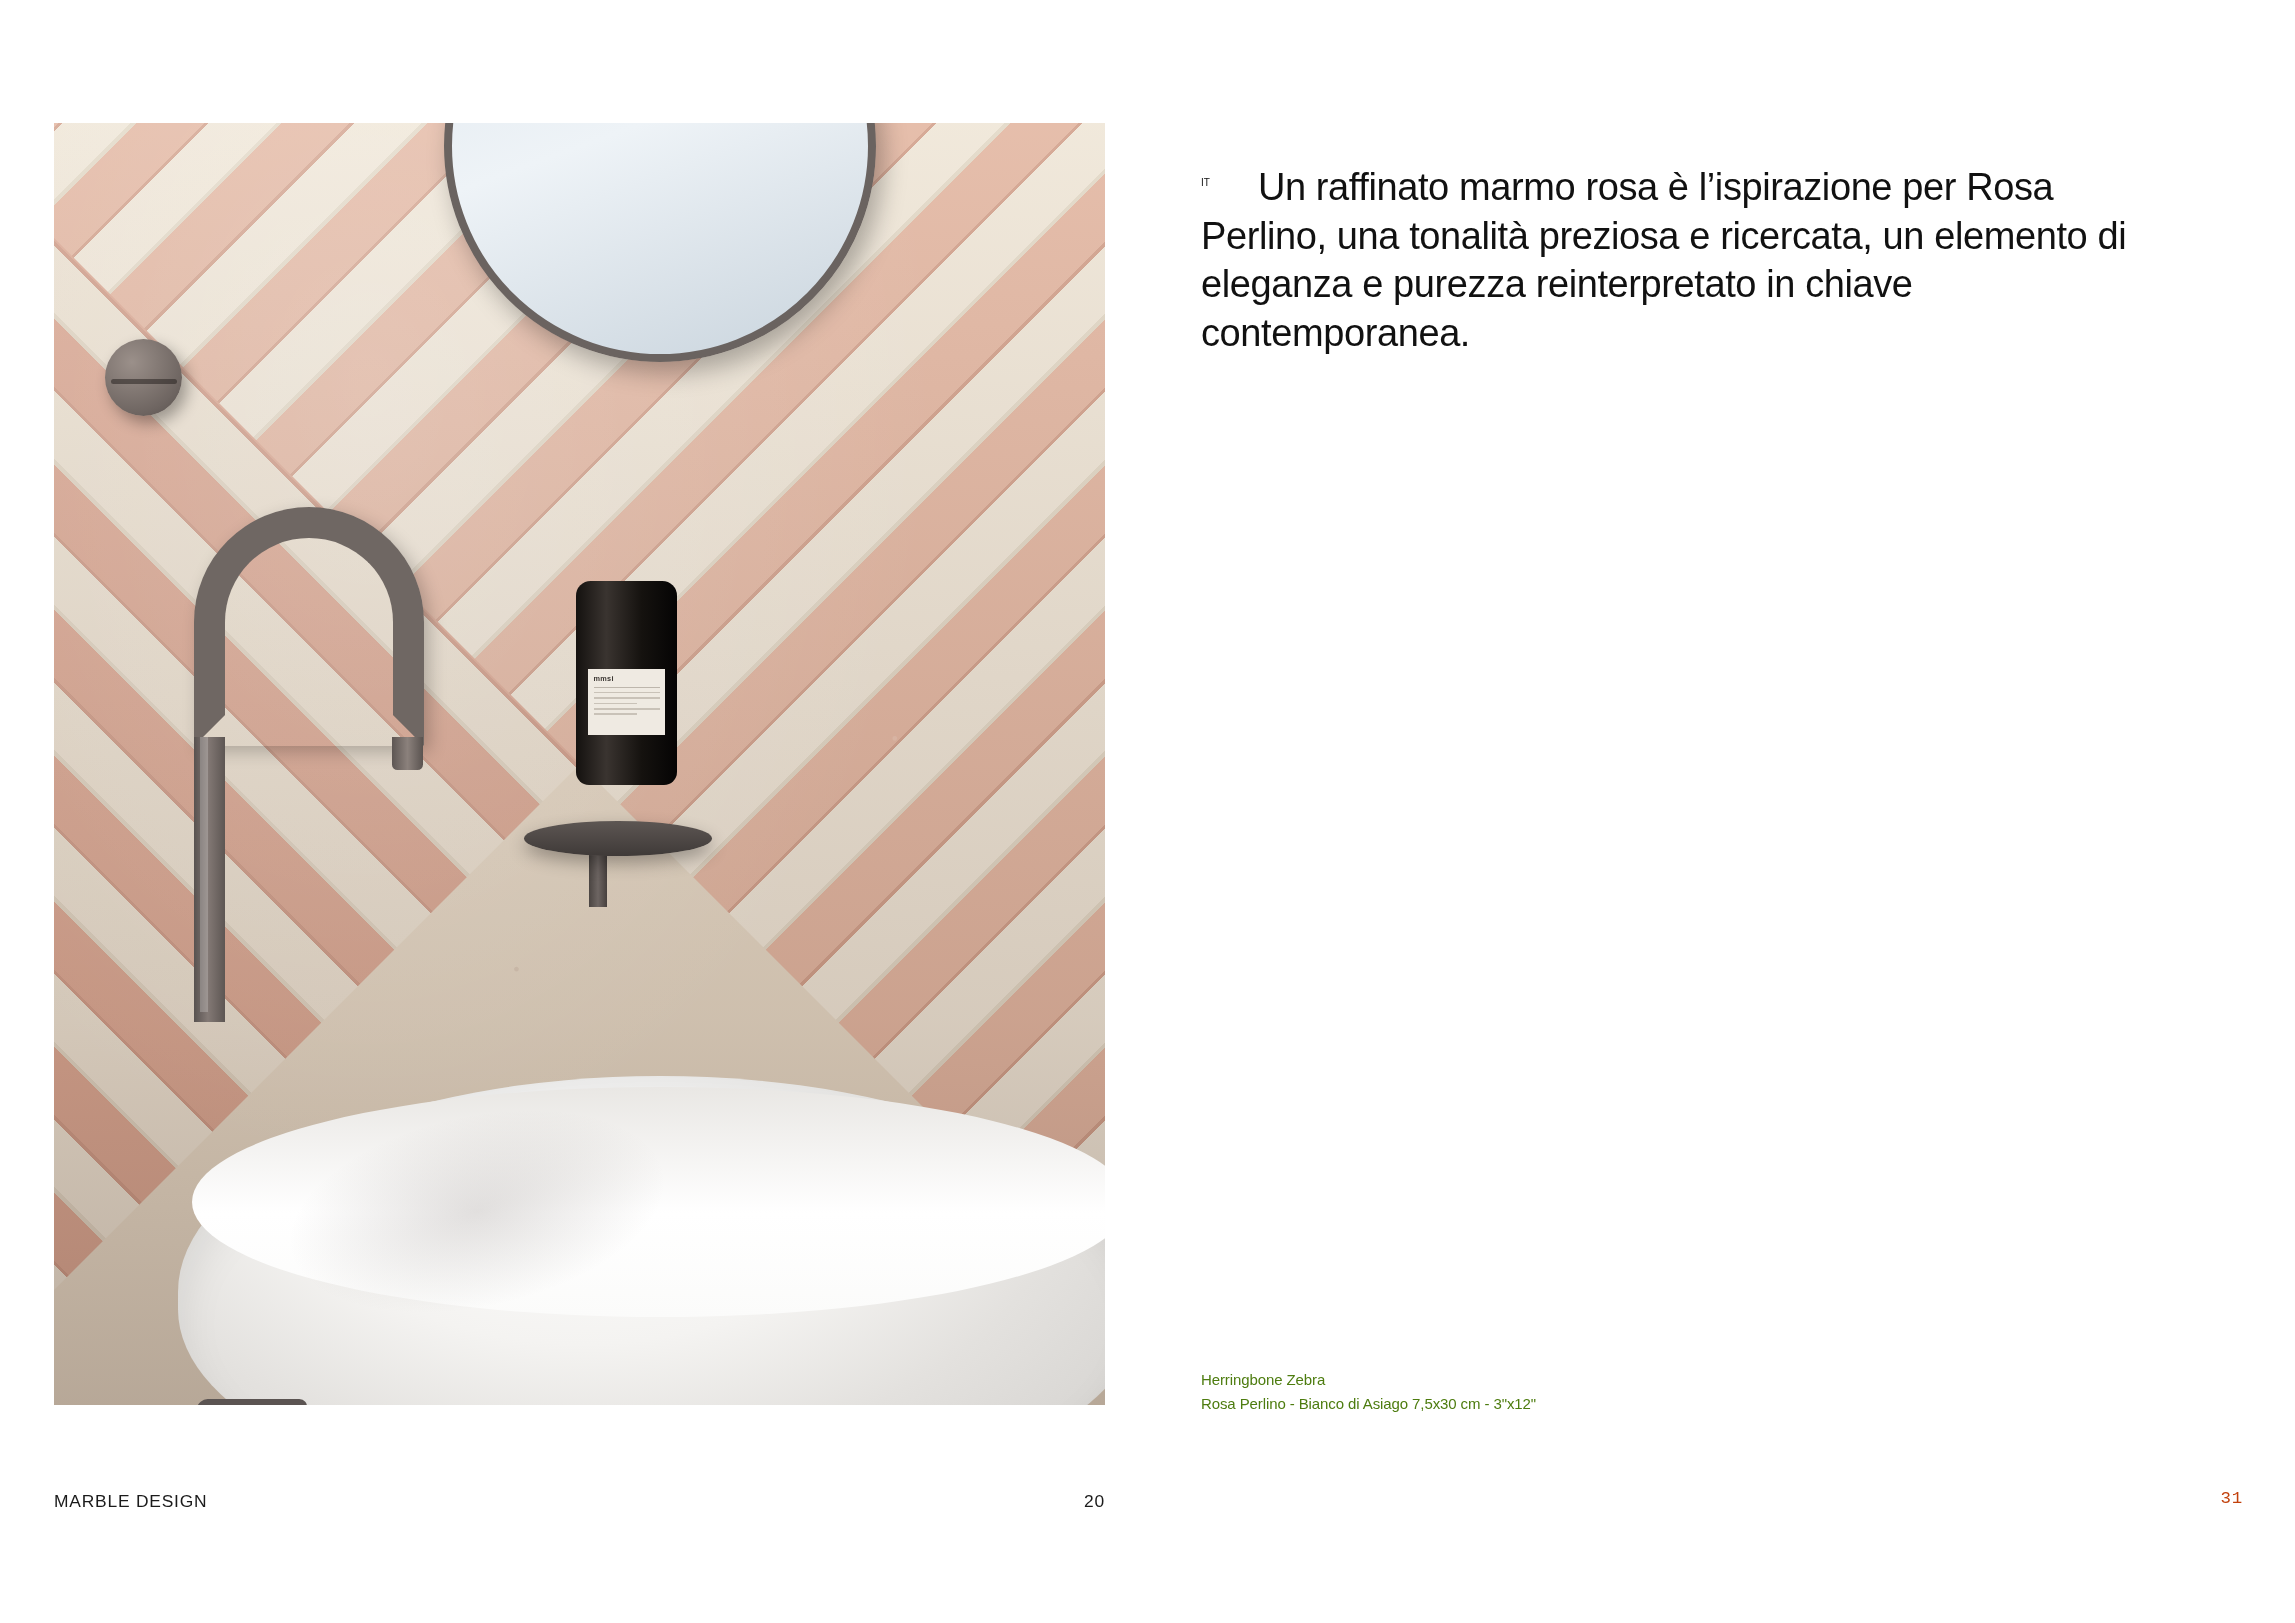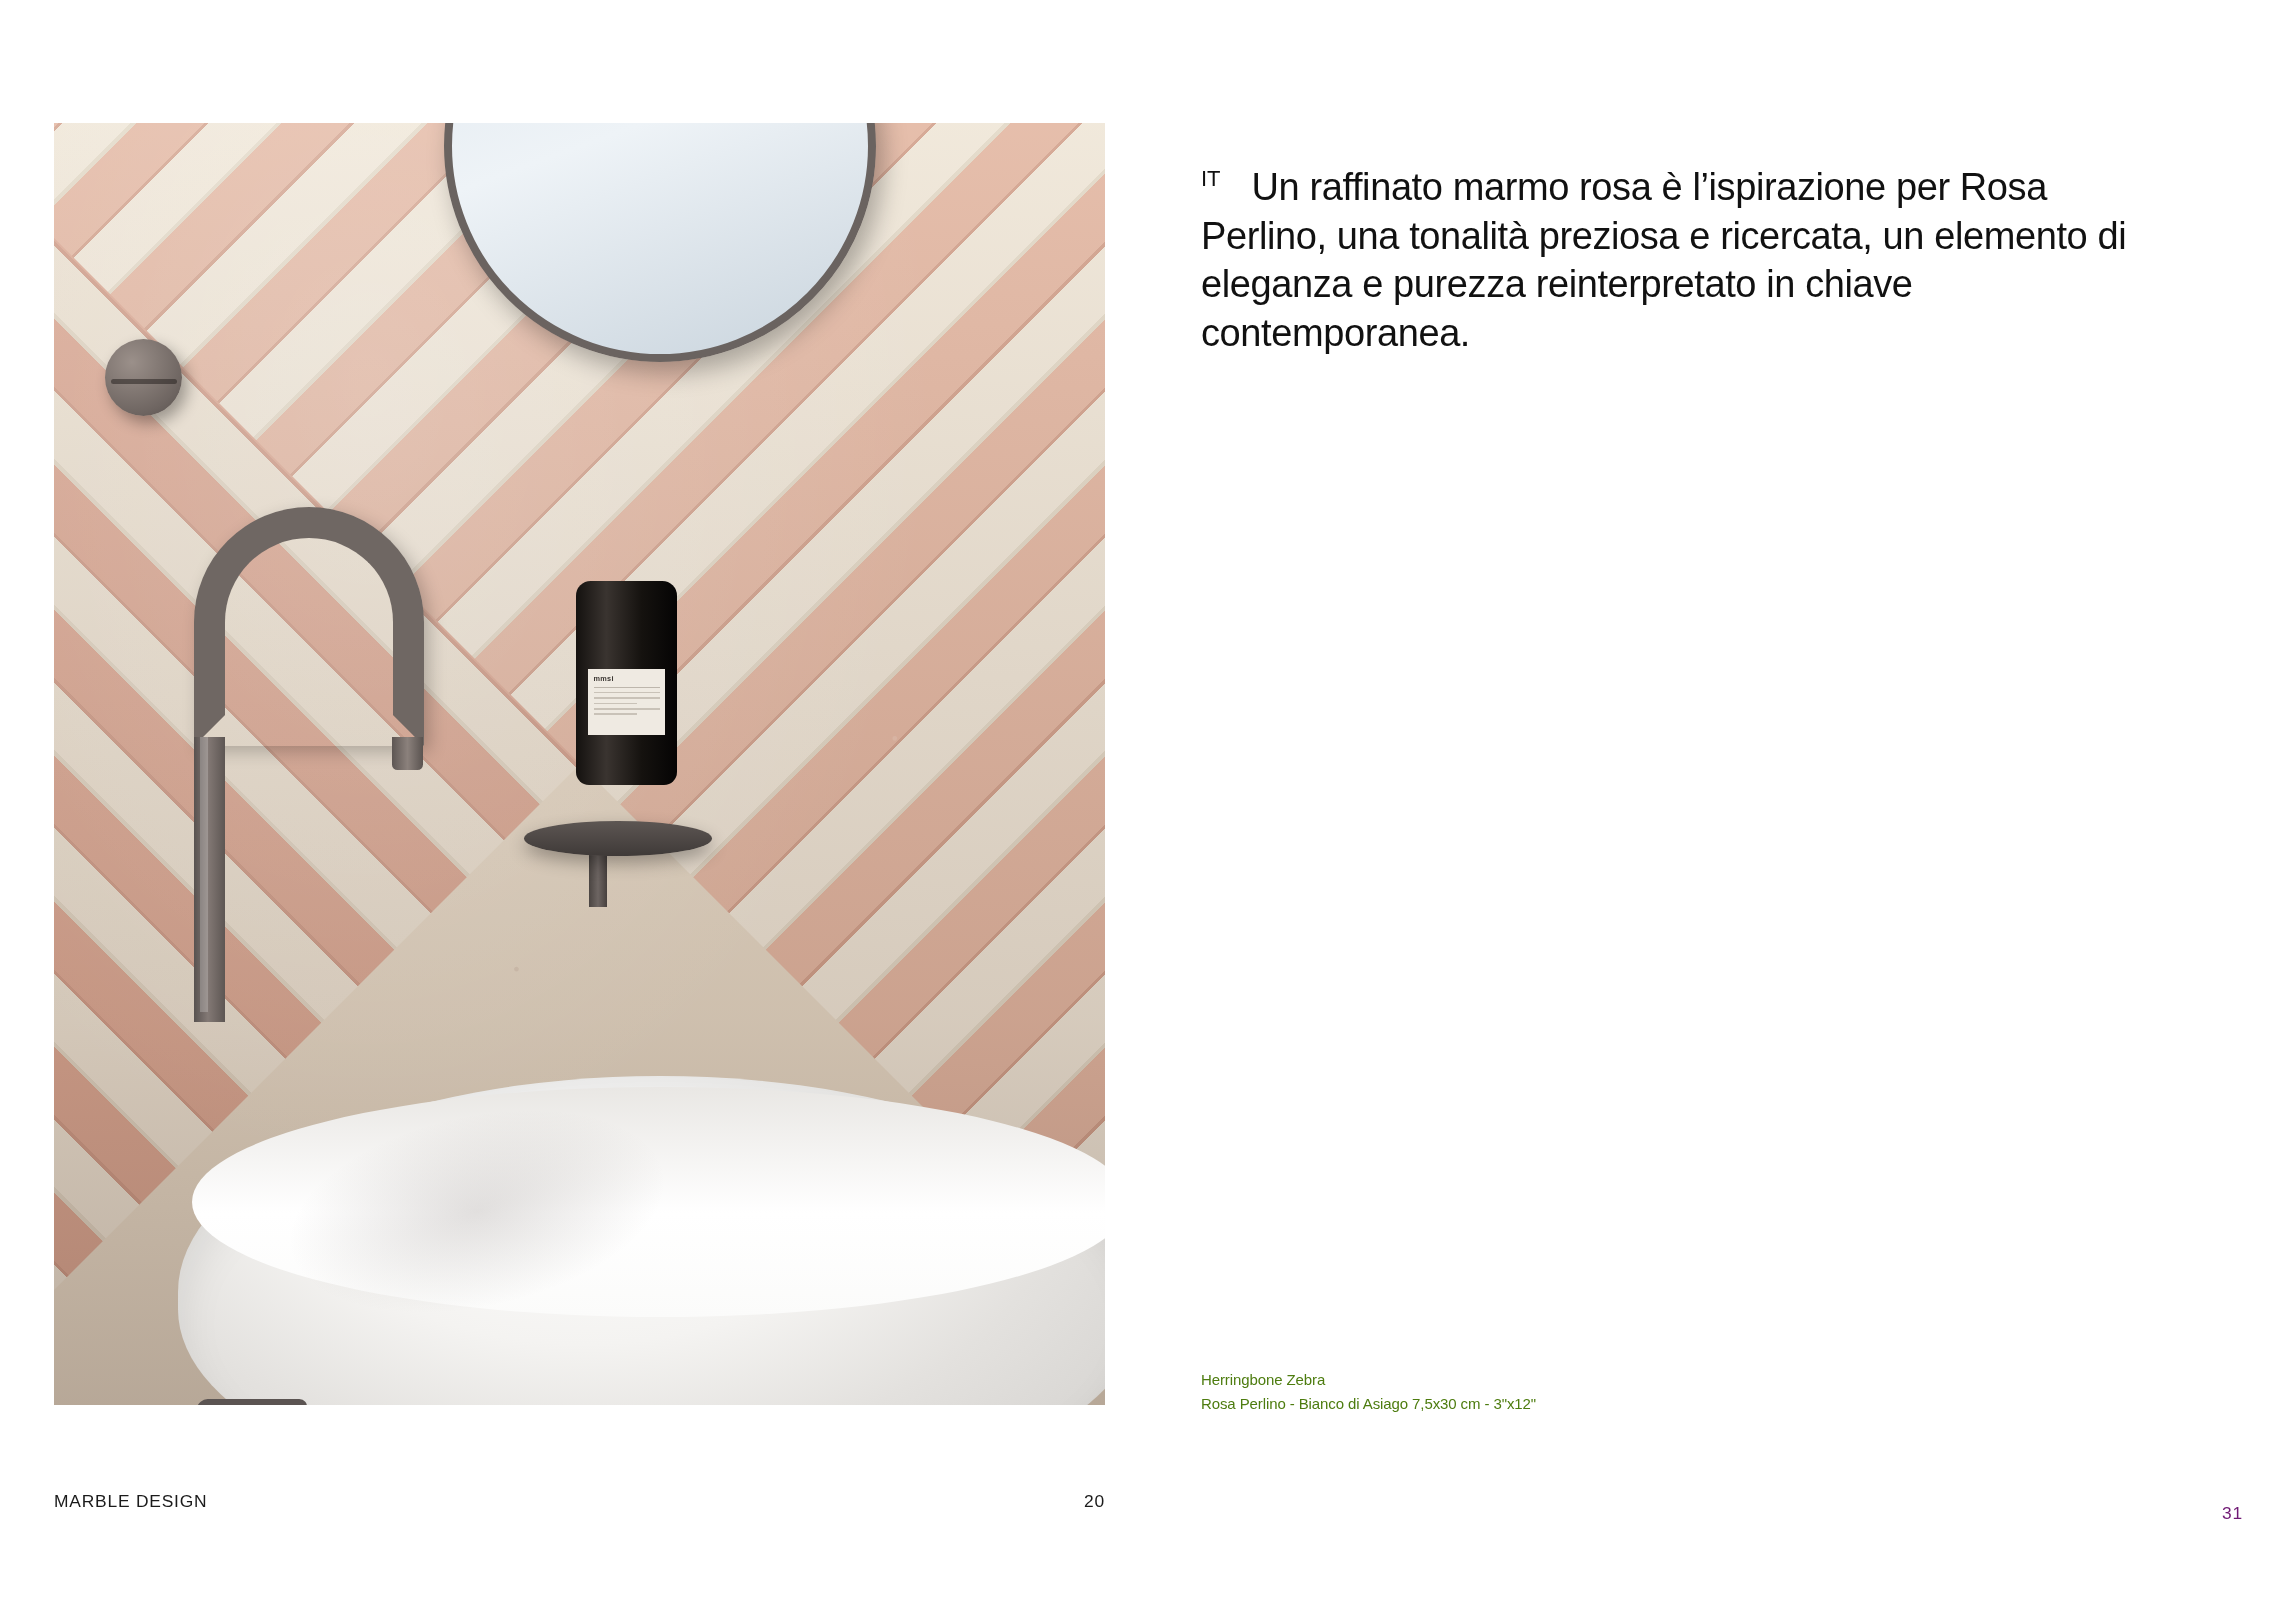--- a/index.html
+++ b/index.html
@@ -261,24 +261,24 @@
   .copy-it {
     position: absolute;
     left: 53px; top: 125px;
     width: 973px;
     font-size: 38px;
     line-height: 1.28;
     letter-spacing: -0.4px;
     color: #111111;
   }
   .copy-it .lang {
-    font-size: 22px;
+    font-size: 10px;
     vertical-align: super;
     letter-spacing: 0;
-    margin-right: 31px;
+    margin-right: 48px;
   }
   .copy-en {
     position: absolute;
     left: 53px; top: 426px;
     width: 808px;
     font-size: 21px;
     line-height: 1.52;
     letter-spacing: -0.1px;
     color: #111111;
   }
@@ -292,24 +292,25 @@
     left: 1194px; top: 1368px;
     width: 643px;
     font-size: 15px;
     line-height: 1.62;
     letter-spacing: -0.1px;
     color: #4d7c0f;
   }
   .caption-wrap { position: absolute; left: 53px; top: 1368px; }
   .footer-right {
     position: absolute;
-    right: 53px; bottom: 100px;
+    right: 53px; bottom: 116px;
     font-size: 17.4px;
     letter-spacing: 0.8px;
-    color: #701a75;
+    color: #c2410c;
+    font-family: Liberation Mono, monospace;
   }
 </style>
 </head>
 <body>
 
 <div class="spread">
 
   <div class="page-left">
 
     <div class="photo">

